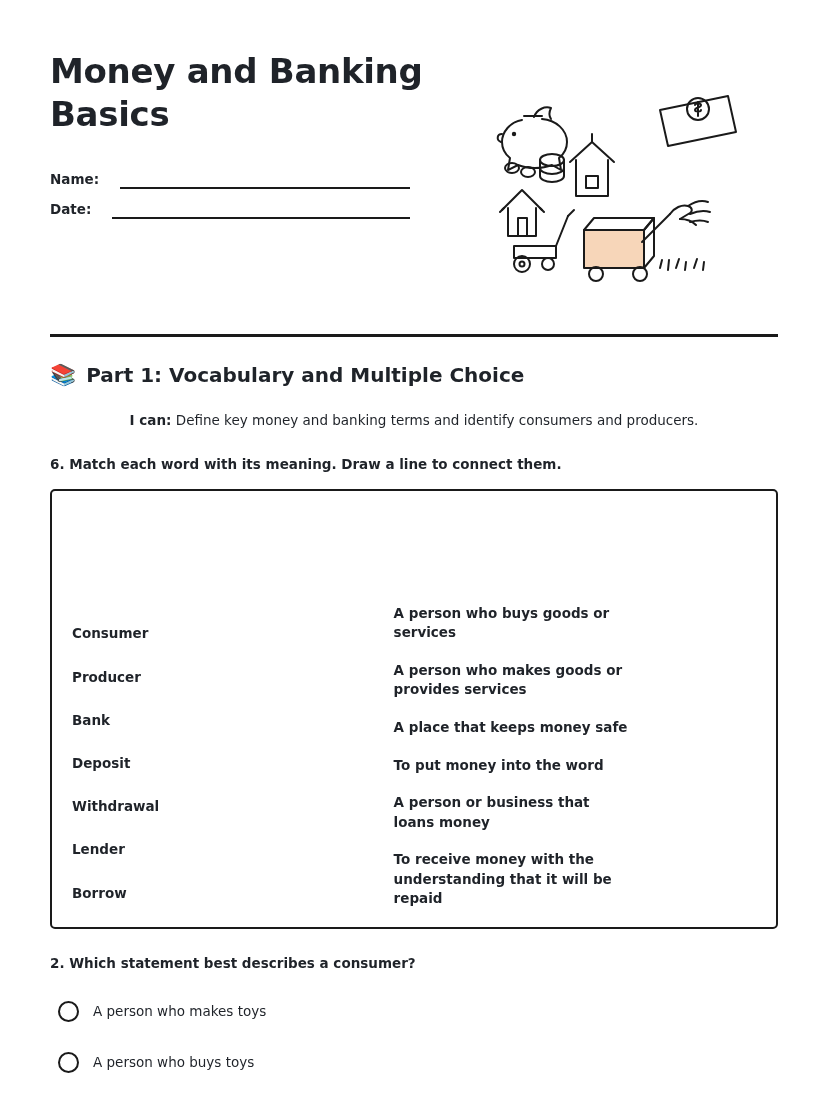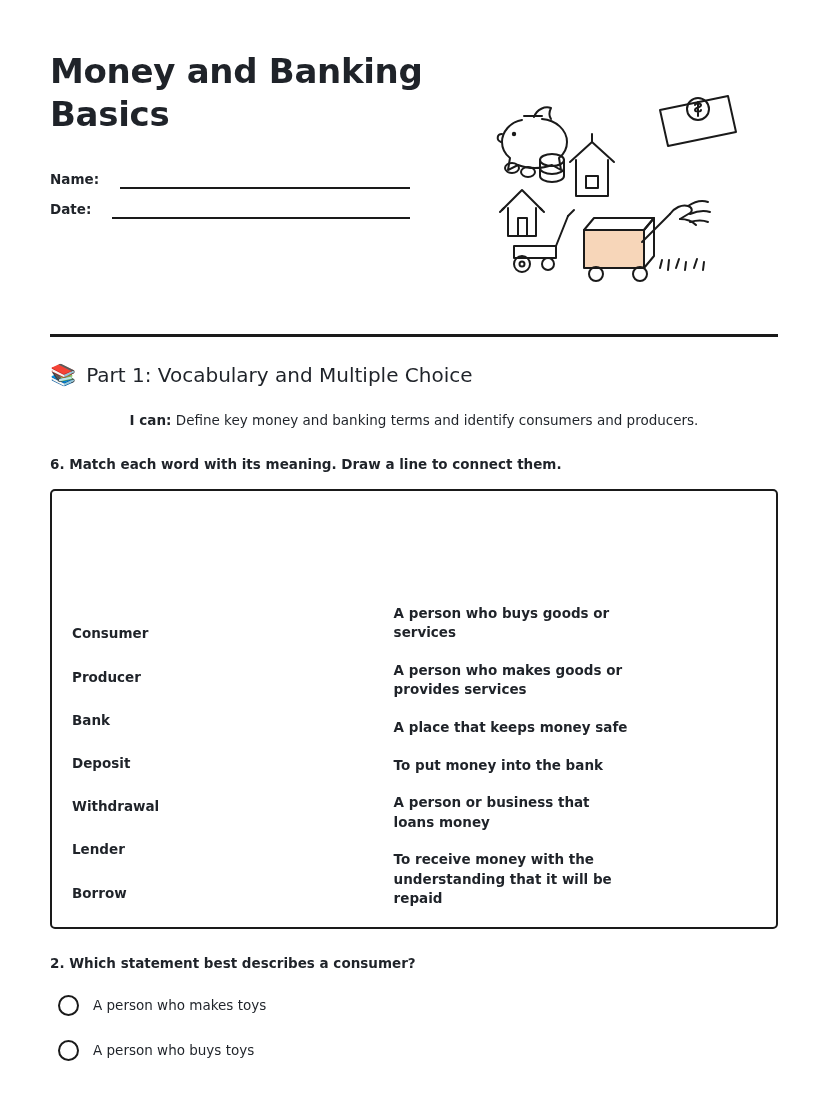--- a/index.html
+++ b/index.html
@@ -80,21 +80,21 @@
     align-items: center;
     gap: 10px;
     margin-top: 26px;
   }
   .section-emoji {
     font-size: 21px;
     line-height: 1;
   }
   .section-title {
     font-size: 20px;
-    font-weight: normal;
+    font-weight: bold;
     color: #1f2329;
   }
 
   .ican {
     margin-top: 24px;
     font-size: 13.5px;
     color: #1f2329;
     line-height: 1.4;
     text-align: center;
   }
@@ -147,21 +147,21 @@
   .mc-prompt {
     margin-top: 26px;
     font-size: 13.5px;
     font-weight: bold;
     color: #1f2329;
   }
   .mc-option {
     display: flex;
     align-items: center;
     gap: 14px;
-    margin-top: 24px;
+    margin-top: 30px;
     padding-left: 8px;
   }
   .radio {
     width: 21px;
     height: 21px;
     border: 2.5px solid #1a1a1a;
     border-radius: 50%;
     flex: none;
     box-sizing: border-box;
   }
@@ -279,21 +279,21 @@
       <div class="term">Bank</div>
       <div class="term">Deposit</div>
       <div class="term">Withdrawal</div>
       <div class="term">Lender</div>
       <div class="term">Borrow</div>
     </div>
     <div class="match-right">
       <div class="definition">A person who buys goods or services</div>
       <div class="definition">A person who makes goods or provides services</div>
       <div class="definition">A place that keeps money safe</div>
-      <div class="definition">To put money into the bank</div>
+      <div class="definition">To put money into the word</div>
       <div class="definition">A person or business that loans money</div>
       <div class="definition">To receive money with the understanding that it will be repaid</div>
     </div>
   </div>
 
   <div class="mc-prompt">2. Which statement best describes a consumer?</div>
 
   <div class="mc-option">
     <span class="radio"></span>
     <span class="mc-label">A person who makes toys</span>

